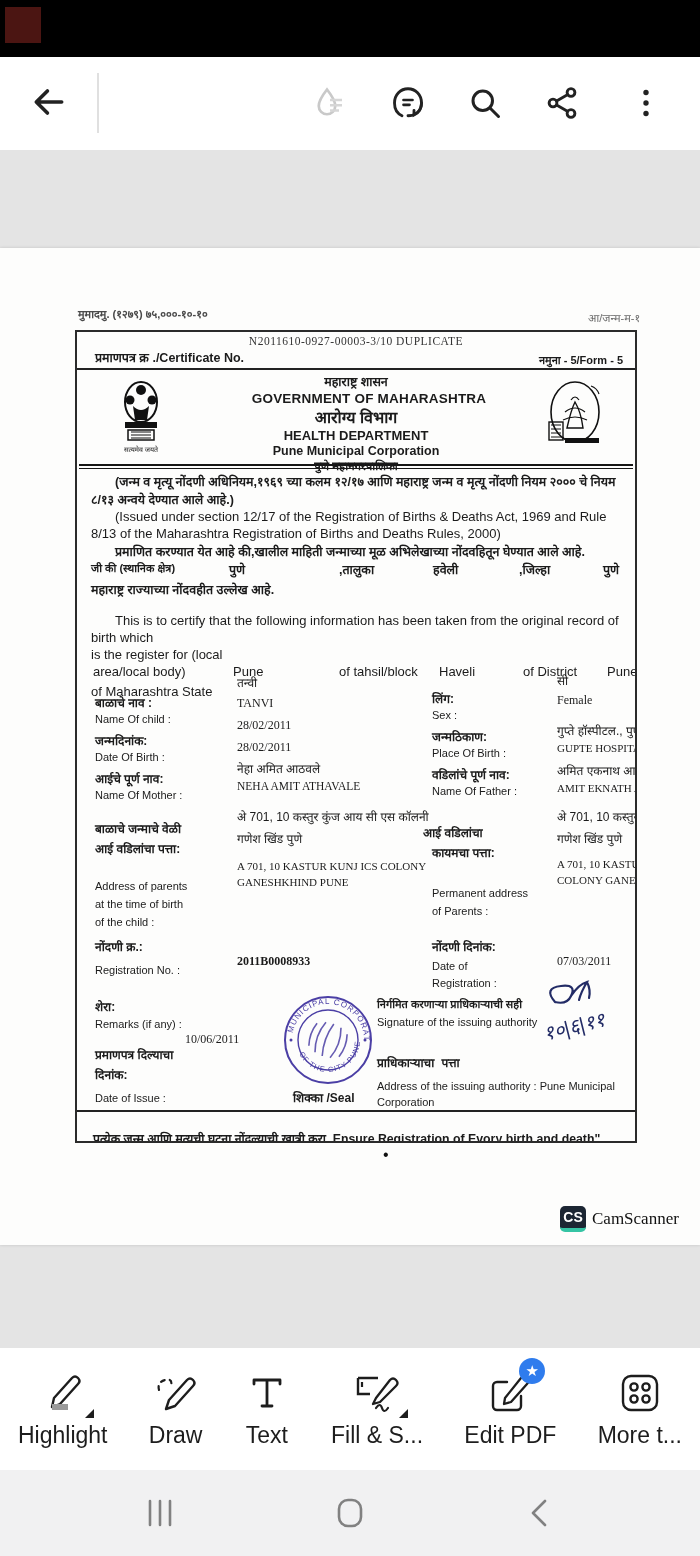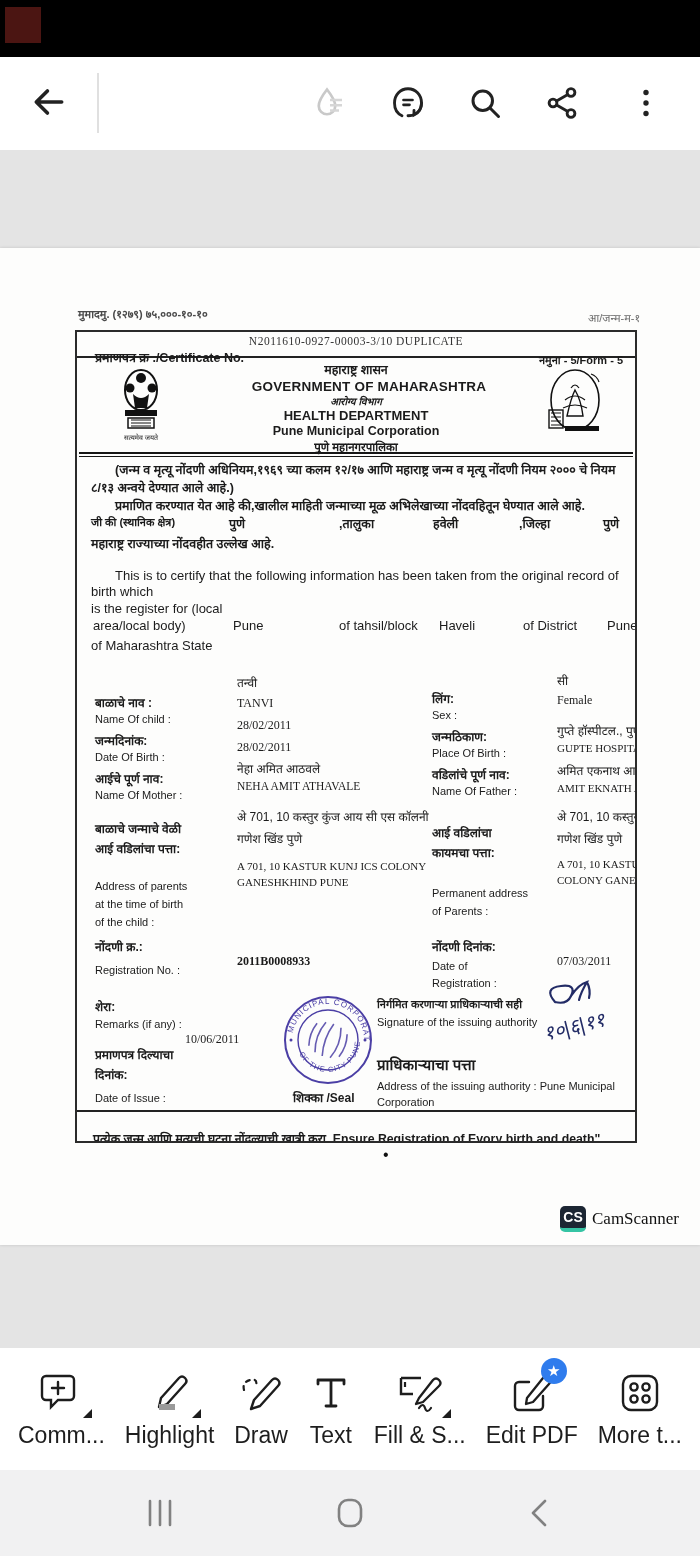--- a/index.html
+++ b/index.html
@@ -30,30 +30,30 @@
   .print-ref.left { left:78px; top:58px; }
   .print-ref.right { left:588px; top:62px; font-weight:normal; color:#6b6b6b; }
 
   
   .cert { position:absolute; left:75px; top:82px; width:562px; height:813px; border:2px solid #2b2b2b; background:#fdfdfc; color:#1b1b1b; overflow:hidden; }
   .cert .abs { position:absolute; white-space:nowrap; }
   .mr { font-weight:bold; font-size:12px; }
   .en { font-size:11px; }
   .val { font-family:"Liberation Serif", serif; font-size:12px; }
 
-  .row-certno { position:relative; height:26px; border-bottom:2px solid #222; }
+  .row-certno { position:relative; height:38px; border-bottom:2px solid #222; }
   .certno-val { position:absolute; left:0; right:0; top:3px; text-align:center; font-family:"Liberation Serif", serif; font-size:11.5px; letter-spacing:.5px; color:#333; }
   .certno-label { position:absolute; left:18px; top:17px; font-weight:bold; font-size:12.5px; }
   .form-no { position:absolute; right:12px; top:20px; font-weight:bold; font-size:11px; }
 
   .header { position:relative; height:94px; }
   .hdr-center { text-align:center; padding-top:5px; line-height:1.25; }
   .hdr-center .l1 { font-size:12.5px; font-weight:bold; }
   .hdr-center .l2 { font-size:13.5px; font-weight:bold; letter-spacing:.2px;padding-left:26px; }
-  .hdr-center .l3 { font-size:10px; font-weight:bold;font-style:italic; }
+  .hdr-center .l3 { font-size:16px; font-weight:bold; }
   .hdr-center .l4 { font-size:13px; font-weight:bold; }
   .hdr-center .l5 { font-size:12.5px; font-weight:bold; }
   .hdr-center .l6 { font-size:11.5px; font-weight:bold; }
   .emblem { position:absolute; left:34px; top:6px; width:60px; height:82px; }
   .pmc-logo { position:absolute; right:26px; top:8px; width:74px; height:72px; }
 
   .double-rule { height:5px; border-top:2px solid #161616; border-bottom:1.5px solid #161616; margin:0 2px; }
 
   .title-block { text-align:center; padding-top:6px; line-height:1.3; }
   .title-en { font-size:13.5px; font-weight:bold; letter-spacing:.3px; }
@@ -186,20 +186,21 @@
             <rect x="30" y="60" width="34" height="5" fill="#111"></rect>
             <path d="M56 8q6 2 8 8" fill="none" stroke="#111" stroke-width="1.2"></path>
           </svg>
         </div>
 
         <div class="double-rule"></div>
 
 
         <div class="paras">
           <div class="p-mr indent" style="white-space:normal;">(जन्म व मृत्यू नोंदणी अधिनियम,१९६९ च्या कलम १२/१७ आणि महाराष्ट्र जन्म व मृत्यू नोंदणी नियम २००० चे नियम ८/१३ अन्वये देण्यात आले आहे.)</div>
+          <div class="p-en indent" style="white-space:normal;">(Issued under section 12/17 of the Registration of Births &amp; Deaths Act, 1969 and Rule 8/13 of the Maharashtra Registration of Births and Deaths Rules, 2000)</div>
           <div class="p-mr indent" style="white-space:normal;">प्रमाणित करण्यात येत आहे की,खालील माहिती जन्माच्या मूळ अभिलेखाच्या नोंदवहितून घेण्यात आले आहे.</div>
           <div class="spread-row p-mr">
             <span class="abs" style="left:0; font-size:11px;">जी की (स्थानिक क्षेत्र)</span>
             <span class="abs" style="left:138px;">पुणे</span>
             <span class="abs" style="left:248px;">,तालुका</span>
             <span class="abs" style="left:342px;">हवेली</span>
             <span class="abs" style="left:428px;">,जिल्हा</span>
             <span class="abs" style="left:512px;">पुणे</span>
           </div>
           <div class="p-mr">महाराष्ट्र राज्याच्या नोंदवहीत उल्लेख आहे.</div>
@@ -245,21 +246,21 @@
 
         <span class="abs mr" style="left:355px; top:434px;">वडिलांचे पूर्ण नाव:</span>
         <span class="abs en" style="left:355px; top:453px;">Name Of Father :</span>
         <span class="abs mr" style="left:480px; top:430px; font-weight:normal;">अमित एकनाथ आठवले</span>
         <span class="abs val" style="left:480px; top:450px; font-size:11px;">AMIT EKNATH ATHAVALE</span>
 
         <span class="abs mr" style="left:160px; top:476px; font-weight:normal;">अे 701, 10 कस्तुर कुंज आय सी एस कॉलनी</span>
         <span class="abs mr" style="left:160px; top:498px; font-weight:normal;">गणेश खिंड पुणे</span>
         <span class="abs mr" style="left:18px; top:488px;">बाळाचे जन्माचे वेळी</span>
         <span class="abs mr" style="left:18px; top:508px;">आई वडिलांचा पत्ता:</span>
-        <span class="abs mr" style="left:355px; top:492px;">आई वडिलांचा</span>
+        <span class="abs mr" style="left:346px; top:492px;">आई वडिलांचा</span>
         <span class="abs mr" style="left:355px; top:512px;">कायमचा पत्ता:</span>
         <span class="abs mr" style="left:480px; top:476px; font-weight:normal;">अे 701, 10 कस्तुर कुंज आय सी एम कॉलनी</span>
         <span class="abs mr" style="left:480px; top:498px; font-weight:normal;">गणेश खिंड पुणे</span>
 
         <span class="abs val" style="left:160px; top:528px; font-size:11px;">A 701, 10 KASTUR KUNJ ICS COLONY</span>
         <span class="abs val" style="left:160px; top:544px; font-size:11px;">GANESHKHIND PUNE</span>
         <span class="abs en" style="left:18px; top:548px;">Address of parents</span>
         <span class="abs en" style="left:18px; top:566px;">at the time of birth</span>
         <span class="abs en" style="left:18px; top:584px;">of the child :</span>
         <span class="abs en" style="left:355px; top:555px;">Permanent address</span>
@@ -304,50 +305,40 @@
         <span class="abs" style="left:216px; top:757px; font-size:12px; font-weight:bold;">शिक्का /Seal</span>
 
         <span class="abs mr" style="left:300px; top:664px; font-size:11px;">निर्गमित करणाऱ्या प्राधिकाऱ्याची सही</span>
         <span class="abs en" style="left:300px; top:684px;">Signature of the issuing authority</span>
 
         <svg class="signature" viewBox="0 0 110 70">
           <path d="M30 22q-12-14 6-16q16-2 10 10q-4 9-16 6 M46 16q8-12 16-14q-6 10-8 18 M62 2q4 8 2 16" fill="none" stroke="#232c66" stroke-width="2.2" stroke-linecap="round"></path>
           <text x="18" y="52" font-size="20" fill="#232c66" transform="rotate(-14 55 46)" style="font-style:italic;">१०|६|११</text>
         </svg>
 
-        <span class="abs mr" style="left:300px; top:722px; font-size:15px;">प्राधिकाऱ्याचा पत्ता</span>
+        <span class="abs mr" style="left:300px; top:722px; font-size:12px;font-family:Liberation Mono, monospace;">प्राधिकाऱ्याचा पत्ता</span>
         <span class="abs en" style="left:300px; top:748px;">Address of the issuing authority : Pune Municipal</span>
         <span class="abs en" style="left:300px; top:764px;">Corporation</span>
 
         <div class="footer-line">
           <div class="footer-text">प्रत्येक जन्म आणि मृत्यूची घटना नोंदल्याची खात्री करा. Ensure Registration of Evory birth and death"</div>
         </div>
       </div>
 
       <div class="page-dot">•</div>
 
       <div class="camscanner">
         <div class="cs-badge">CS</div>
         <div class="cs-name">CamScanner</div>
       </div>
     </div>
   </div>
 
   <div class="bottom-toolbar">
 
-    <div class="tool">
-      <div class="ticon">
-        <svg viewBox="0 0 46 46">
-          <path d="M8 6h24a4 4 0 0 1 4 4v16a4 4 0 0 1-4 4H20l-7 7v-7H8a4 4 0 0 1-4-4V10a4 4 0 0 1 4-4z" fill="none" stroke="#1d1d1d" stroke-width="2.4"></path>
-          <path d="M20 12v12 M14 18h12" stroke="#1d1d1d" stroke-width="2.4" stroke-linecap="round"></path>
-        </svg>
-        <div class="corner-tri"></div>
-      </div>
-      <div class="tlabel">Comm...</div>
-    </div>
 
     <div class="tool">
       <div class="ticon">
         <svg viewBox="0 0 46 46">
           <path d="M14 28L32 8q3-3 6 0t0 6L20 34l-8 3z" fill="none" stroke="#1d1d1d" stroke-width="2.4" stroke-linejoin="round"></path>
           <rect x="12" y="34" width="16" height="6" fill="#9a9a9a"></rect>
         </svg>
         <div class="corner-tri"></div>
       </div>
       <div class="tlabel">Highlight</div>

